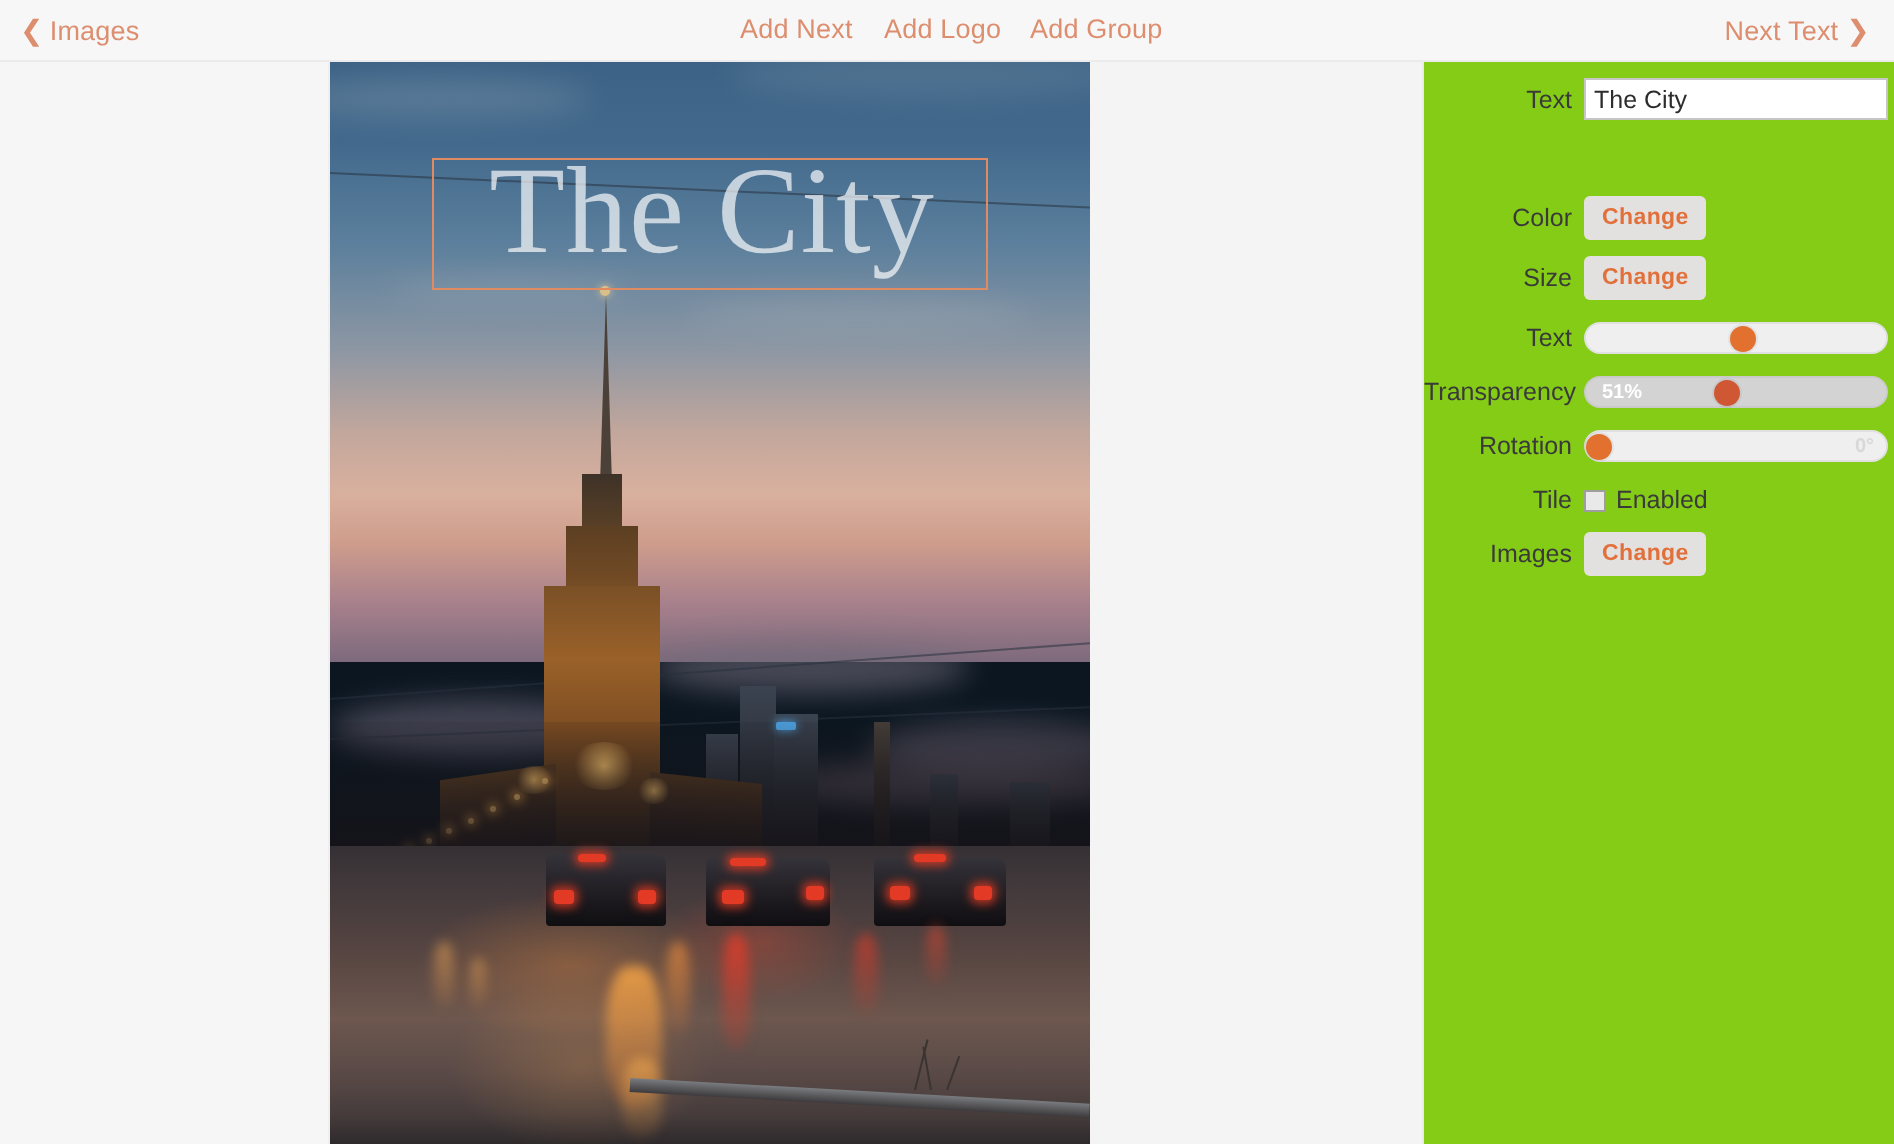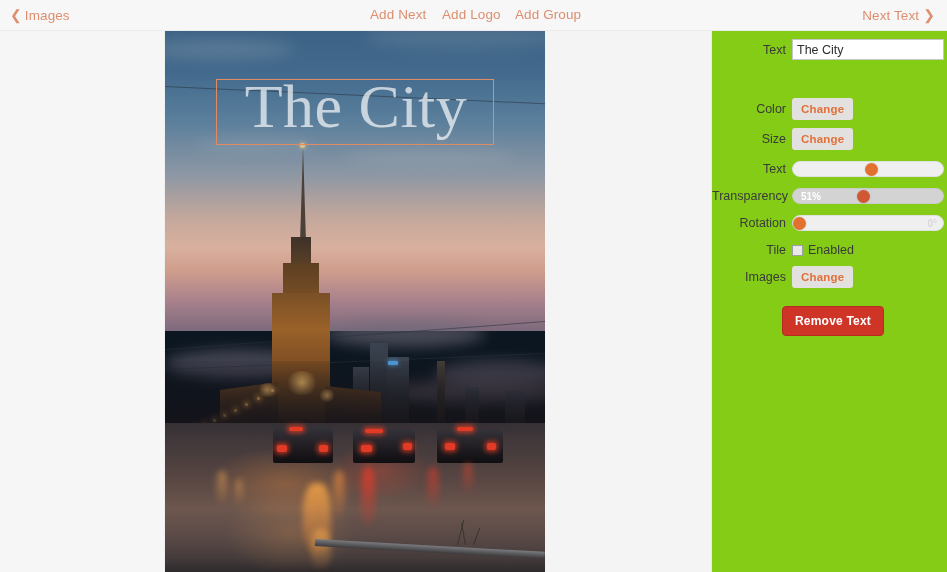--- a/index.html
+++ b/index.html
@@ -520,15 +520,14 @@
     </div>
 
     <div class="row" style="top:235px;">
       <div class="row-label">Images</div>
       <div class="ctrl">
         <button class="btn-gray">Change</button>
       </div>
     </div>
   </div>
 
-  <button id="remove-text-btn">Remove Text</button>
 
 </div>
 
 </body></html>

